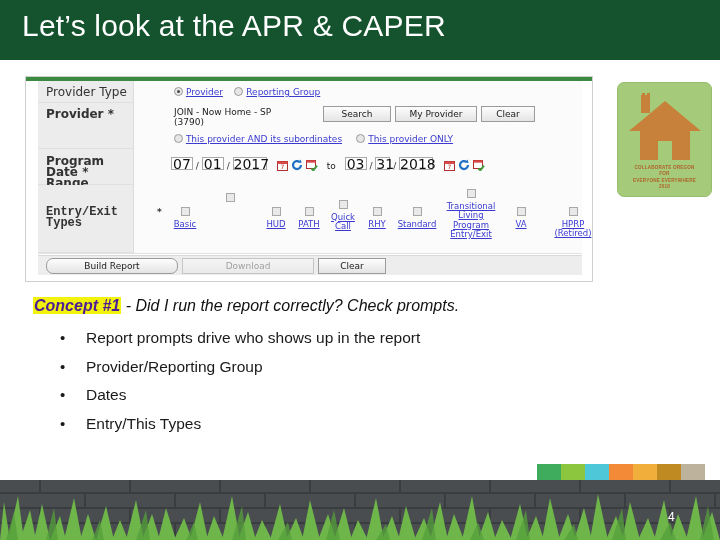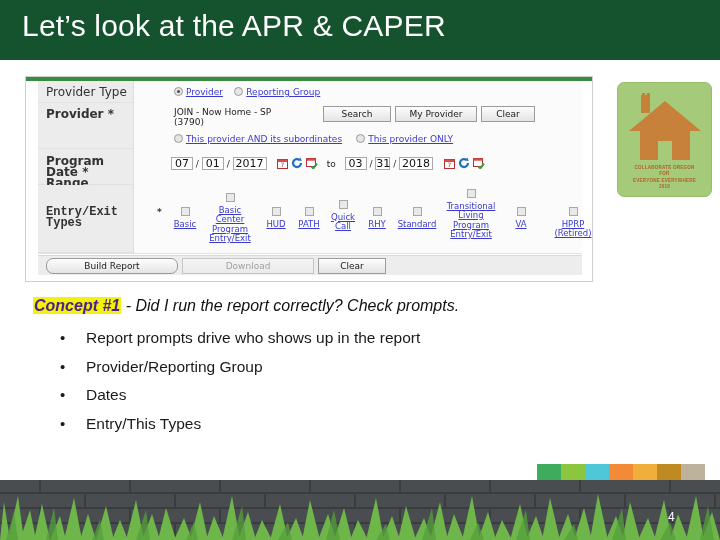--- a/index.html
+++ b/index.html
@@ -59,21 +59,21 @@
   }
   .btn{
     display:inline-block;border:1px solid #9b9b9b;
     background:linear-gradient(#fdfdfd,#e4e4e4);
     font-size:9px;color:#1a1a1a;text-align:center;
     padding:2px 0;box-sizing:border-box;cursor:pointer;
   }
   .btn.dis{color:#a2a2a2;background:linear-gradient(#f4f4f4,#eaeaea);border-color:#c6c6c6;}
   .txt-in{
     display:inline-block;border:1px solid #a9a9a9;background:#fff;
-    font-size:11px;color:#111;text-align:center;box-sizing:border-box;
+    font-size:14px;color:#111;text-align:center;box-sizing:border-box;
     height:13px;line-height:12px;
   }
   .slash{font-size:9px;color:#333;}
   
   .ee-col{position:absolute;text-align:center;font-size:8.5px;line-height:9.5px;}
   .ee-col .chk{margin-bottom:1px;}
   .ee-col a{color:#3a3ad0;text-decoration:underline;}
   
   .btn-strip{
     position:absolute;left:12px;bottom:6px;width:544px;height:19px;
@@ -223,21 +223,20 @@
       <span>Types</span>
     </div>
     <div class="req" style="left:131px;top:126px;">*</div>
 
     <div class="ee-col" style="left:142px;top:126px;width:34px;">
       <span class="chk"></span><br>
       <a>Basic</a>
     </div>
     <div class="ee-col" style="left:180px;top:112px;width:48px;">
       <span class="chk"></span><br>
-      <a>Basic Center Program Entry/Exit</a>
     </div>
     <div class="ee-col" style="left:237px;top:126px;width:26px;">
       <span class="chk"></span><br>
       <a>HUD</a>
     </div>
     <div class="ee-col" style="left:268px;top:126px;width:30px;">
       <span class="chk"></span><br>
       <a>PATH</a>
     </div>
     <div class="ee-col" style="left:303px;top:119px;width:28px;">

